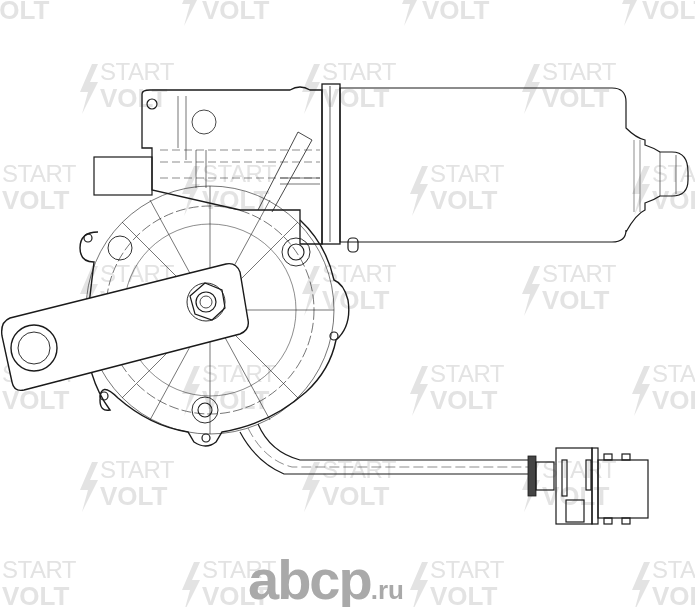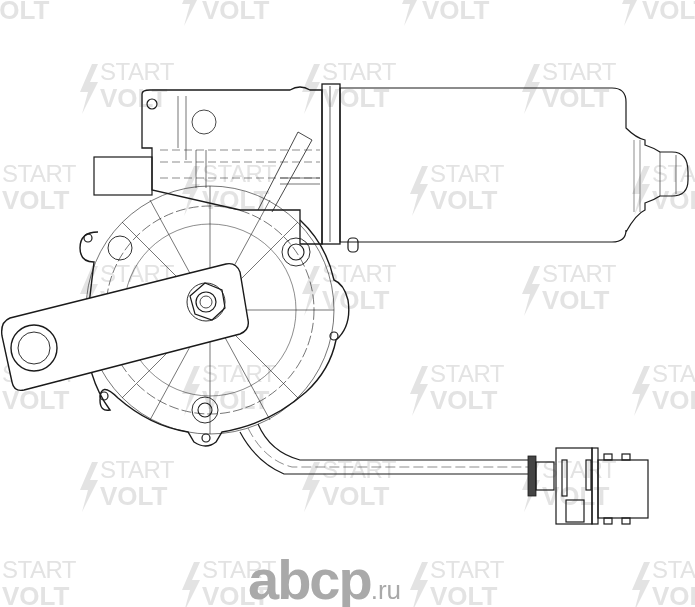--- a/index.html
+++ b/index.html
@@ -3,21 +3,21 @@
 <meta charset="utf-8">
 <style>
   html,body{margin:0;padding:0;background:#ffffff;}
   body{width:695px;height:607px;overflow:hidden;position:relative;font-family:"Liberation Sans",sans-serif;}
   .wm{position:absolute;width:100px;height:56px;color:#e3e3e3;pointer-events:none;}
   .wm svg{position:absolute;left:0;top:4px;}
   .wm .l1{position:absolute;left:22px;top:0;font-size:24px;font-weight:400;letter-spacing:-0.5px;line-height:24px;text-align:right;}
   .wm .l2{position:absolute;left:22px;top:24px;font-size:26px;font-weight:700;line-height:28px;}
   #drawing{position:absolute;left:0;top:0;}
   .logo{position:absolute;left:248px;top:552px;color:#a9a9a9;font-weight:700;font-size:56px;line-height:56px;letter-spacing:-2px;}
-  .logo .tld{font-size:26px;font-weight:400;letter-spacing:0;margin-top:42px;}
+  .logo .tld{font-size:26px;font-weight:700;letter-spacing:0;margin-top:42px;}
 </style>
 </head>
 <body>
 
 <div id="watermarks">
     <div class="wm" style="left: -40px; top: -28px;">
       <span class="l2">VOLT</span>
     </div>
     <div class="wm" style="left: 180px; top: -28px;">
       <svg width="22" height="50" viewBox="0 0 22 50">

